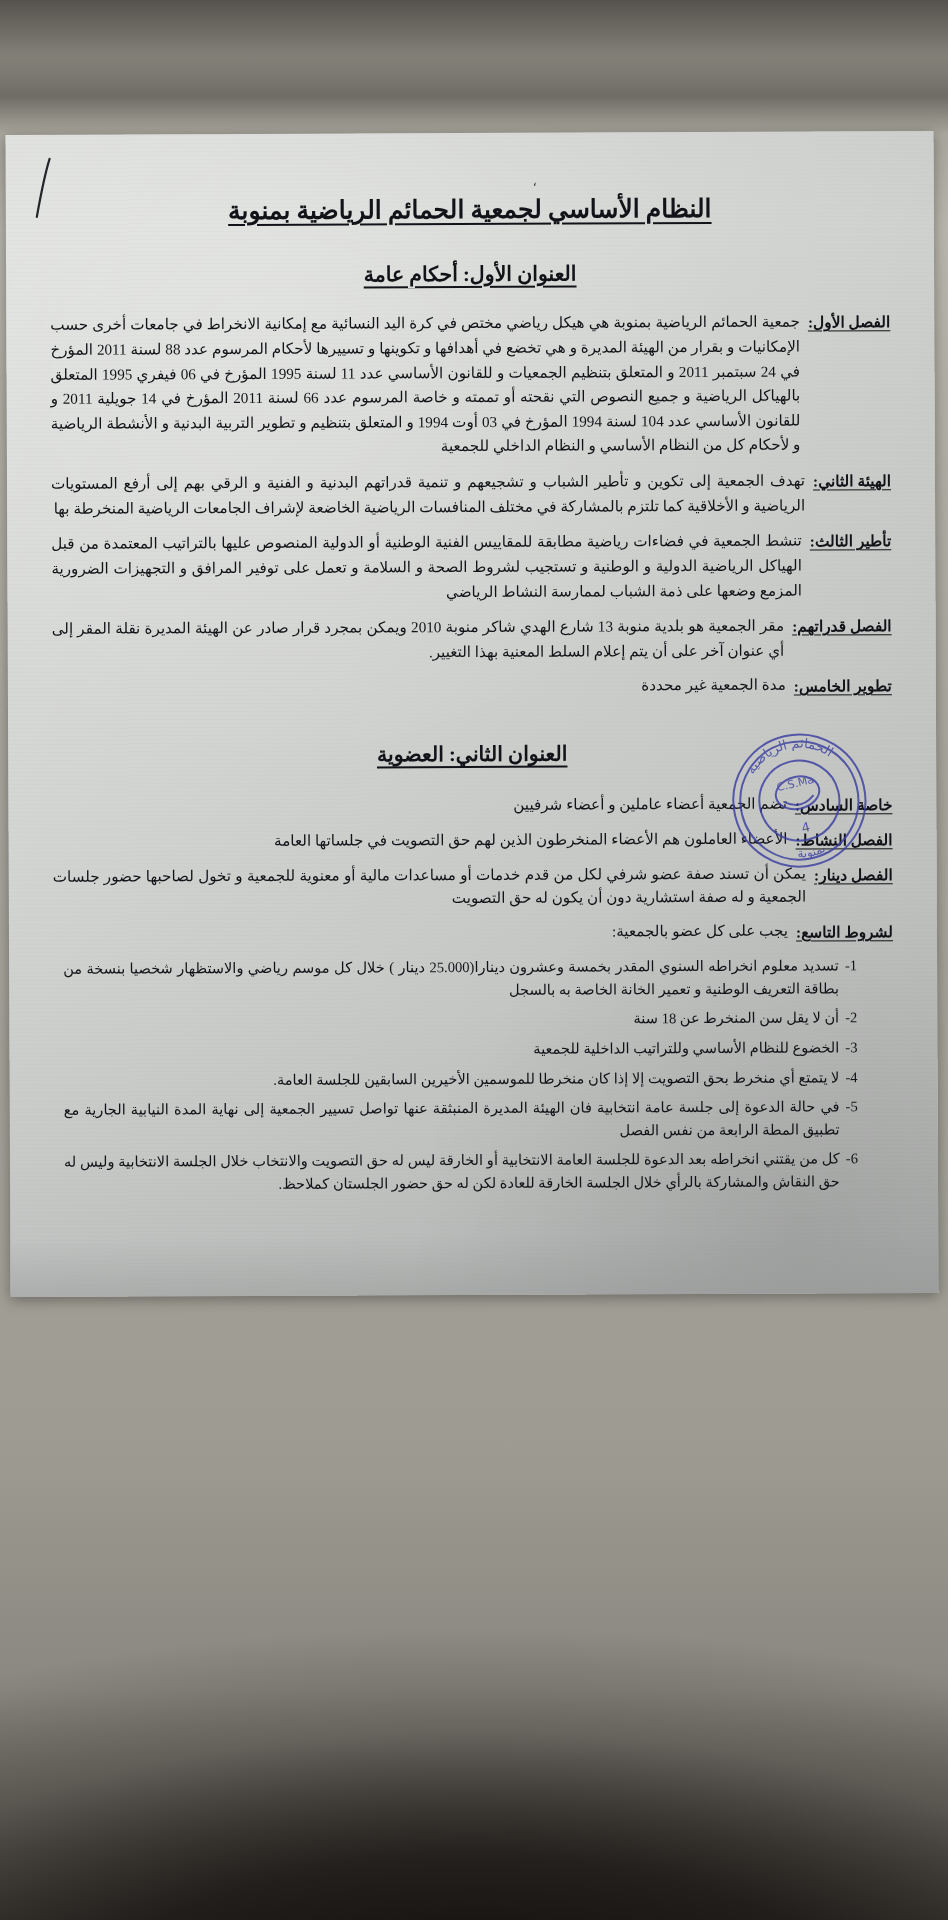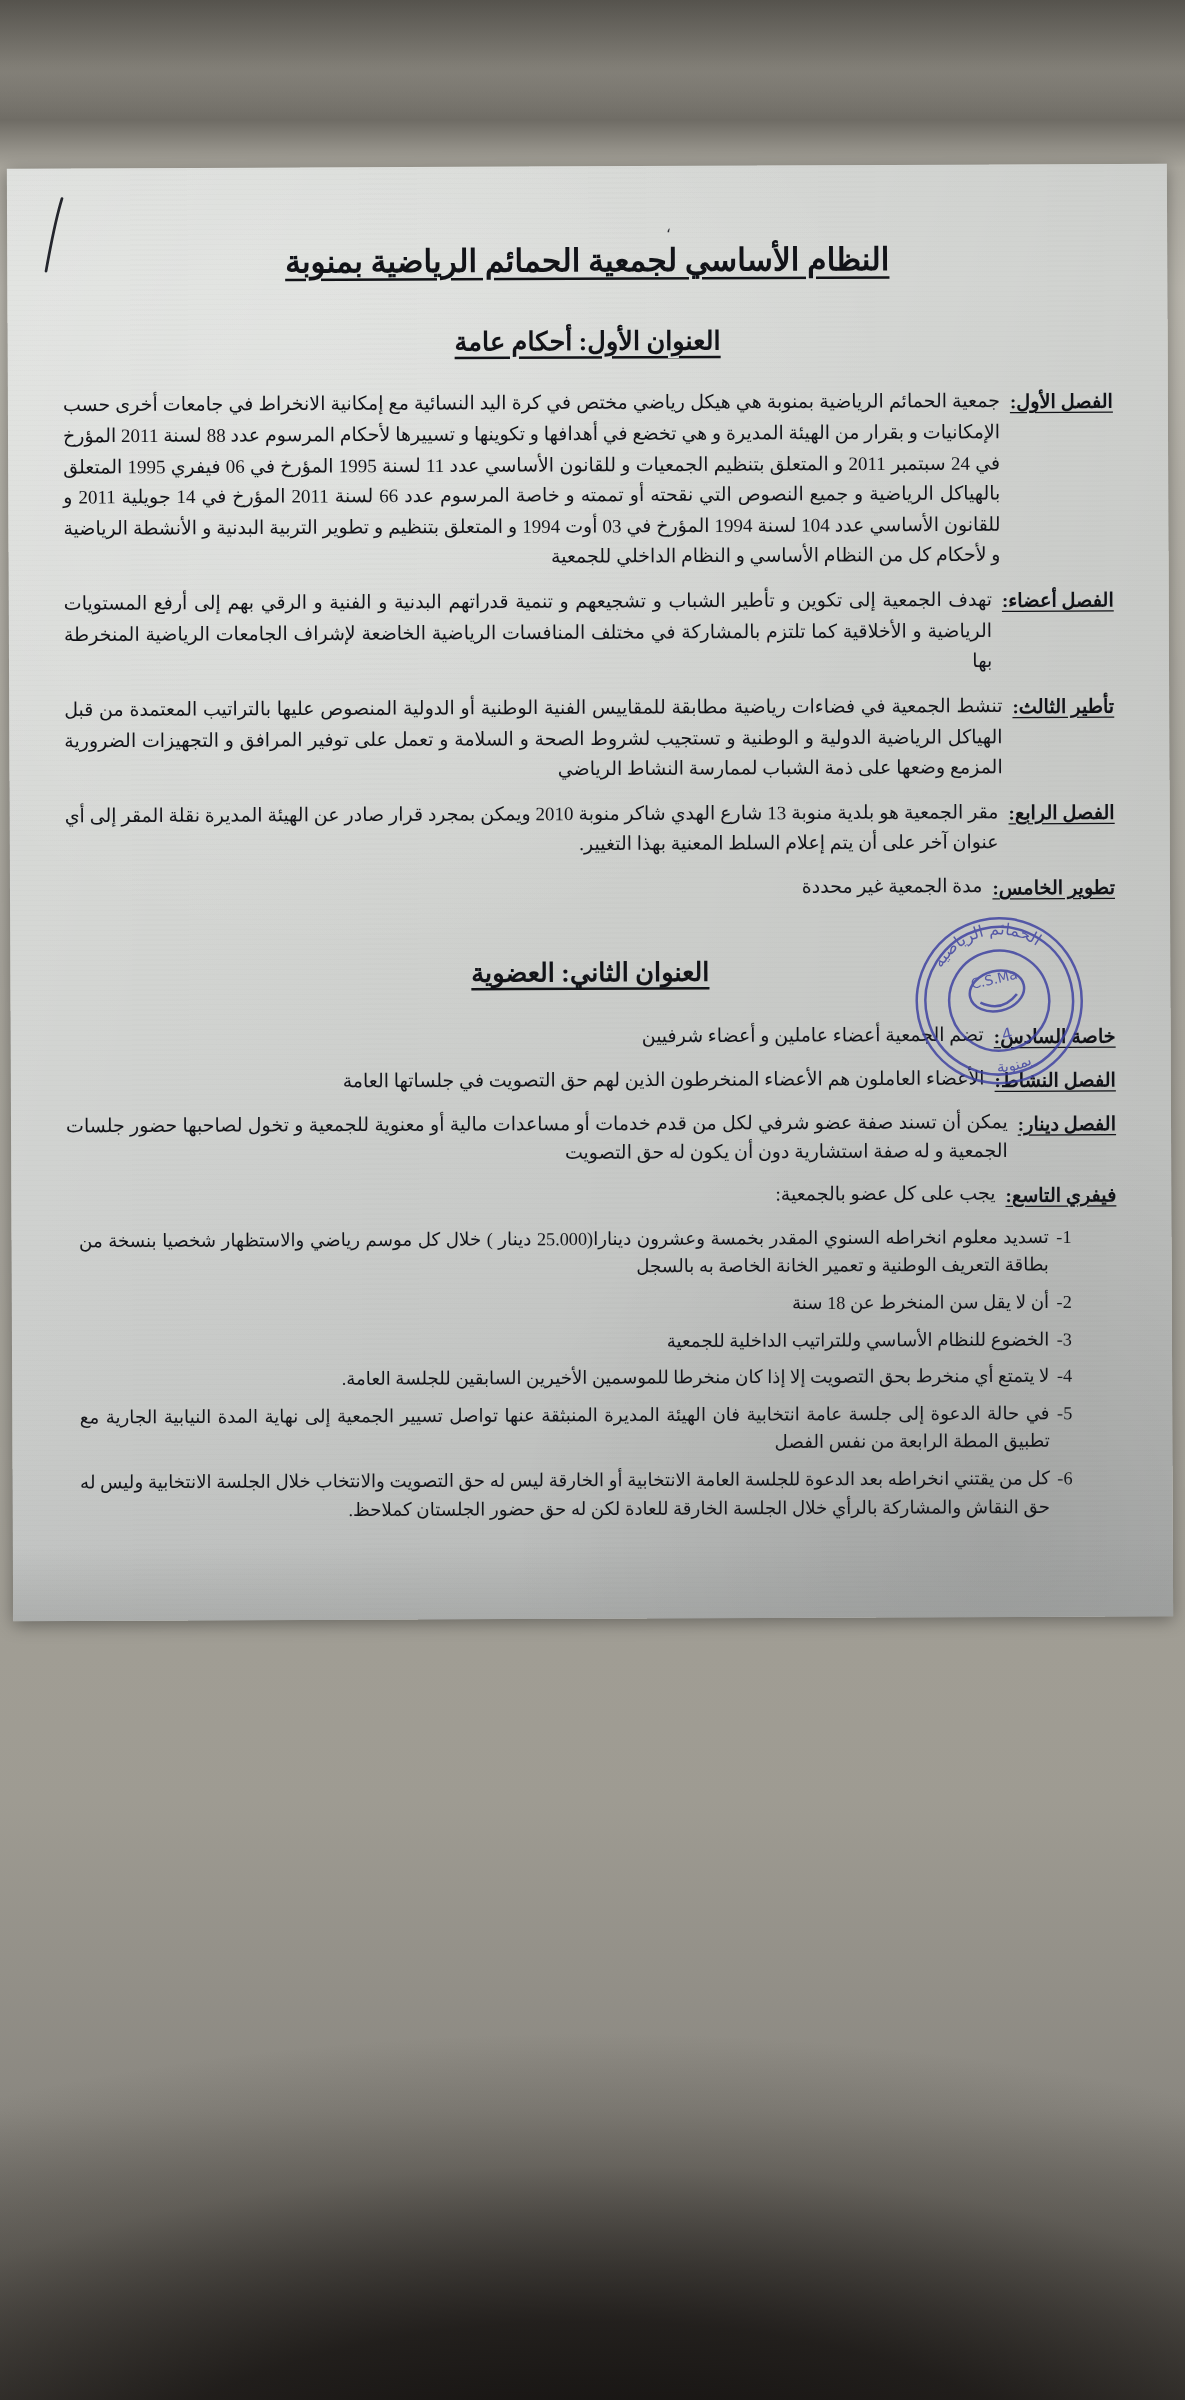--- a/index.html
+++ b/index.html
@@ -231,31 +231,31 @@
       <h1 class="doc-title">النظام الأساسي لجمعية الحمائم الرياضية بمنوبة</h1>
 
       <h2 class="section-title">العنوان الأول: أحكام عامة</h2>
 
       <div class="article">
         <div class="article-label">الفصل الأول:</div>
         <div class="article-body">جمعية  الحمائم الرياضية بمنوبة   هي هيكل رياضي  مختص في كرة اليد النسائية مع إمكانية الانخراط في جامعات أخرى حسب الإمكانيات و بقرار من الهيئة المديرة و هي تخضع في أهدافها و تكوينها و تسييرها لأحكام المرسوم عدد 88 لسنة 2011 المؤرخ في 24 سبتمبر 2011 و المتعلق بتنظيم الجمعيات و  للقانون الأساسي  عدد 11 لسنة 1995  المؤرخ في 06 فيفري 1995 المتعلق بالهياكل الرياضية و جميع النصوص التي نقحته أو تممته و  خاصة المرسوم عدد 66 لسنة 2011 المؤرخ في 14 جويلية 2011 و للقانون الأساسي عدد 104 لسنة 1994 المؤرخ في 03 أوت 1994 و المتعلق بتنظيم و تطوير التربية البدنية و الأنشطة الرياضية و لأحكام كل من النظام الأساسي و النظام الداخلي للجمعية</div>
       </div>
 
       <div class="article">
-        <div class="article-label">الفصل أعضاء:</div>
+        <div class="article-label">الهيئة الثاني:</div>
         <div class="article-body">تهدف الجمعية إلى تكوين و تأطير الشباب و تشجيعهم و تنمية قدراتهم البدنية و الفنية و الرقي بهم إلى أرفع المستويات الرياضية و الأخلاقية كما تلتزم بالمشاركة في مختلف المنافسات الرياضية الخاضعة لإشراف الجامعات الرياضية المنخرطة بها</div>
       </div>
 
       <div class="article">
         <div class="article-label">تأطير الثالث:</div>
         <div class="article-body">تنشط الجمعية في فضاءات رياضية مطابقة للمقاييس الفنية الوطنية أو الدولية المنصوص عليها بالتراتيب المعتمدة من قبل الهياكل الرياضية الدولية و الوطنية و تستجيب لشروط الصحة و السلامة و تعمل على توفير المرافق و  التجهيزات الضرورية المزمع وضعها على ذمة الشباب لممارسة النشاط الرياضي</div>
       </div>
 
       <div class="article">
-        <div class="article-label">الفصل الرابع:</div>
+        <div class="article-label">الفصل قدراتهم:</div>
         <div class="article-body">مقر الجمعية  هو  بلدية منوبة 13 شارع الهدي شاكر منوبة 2010  ويمكن بمجرد قرار صادر عن الهيئة المديرة نقلة المقر إلى أي عنوان آخر على أن يتم إعلام السلط المعنية بهذا التغيير.</div>
       </div>
 
       <div class="article compact">
         <div class="article-label">تطوير الخامس:</div>
         <div class="article-body">مدة الجمعية غير محددة</div>
       </div>
 
       <h2 class="section-title second">العنوان الثاني: العضوية</h2>
 
@@ -268,21 +268,21 @@
         <div class="article-label">الفصل النشاط:</div>
         <div class="article-body">الأعضاء العاملون هم الأعضاء المنخرطون الذين لهم حق التصويت  في جلساتها العامة</div>
       </div>
 
       <div class="article compact">
         <div class="article-label">الفصل دينار:</div>
         <div class="article-body">يمكن أن تسند صفة عضو شرفي لكل من قدم خدمات أو مساعدات مالية أو معنوية للجمعية  و تخول لصاحبها حضور جلسات الجمعية و له صفة استشارية دون أن يكون له حق التصويت</div>
       </div>
 
       <div class="article compact">
-        <div class="article-label">فيفري التاسع:</div>
+        <div class="article-label">لشروط التاسع:</div>
         <div class="article-body">يجب على كل عضو بالجمعية:</div>
       </div>
 
       <ul class="numbered">
         <li>
           <span class="num">1-</span>
           <span class="txt">تسديد معلوم انخراطه السنوي المقدر بخمسة وعشرون دينارا(25.000 دينار ) خلال كل  موسم رياضي والاستظهار شخصيا بنسخة من بطاقة التعريف الوطنية و  تعمير الخانة الخاصة به بالسجل</span>
         </li>
         <li>
           <span class="num">2-</span>

